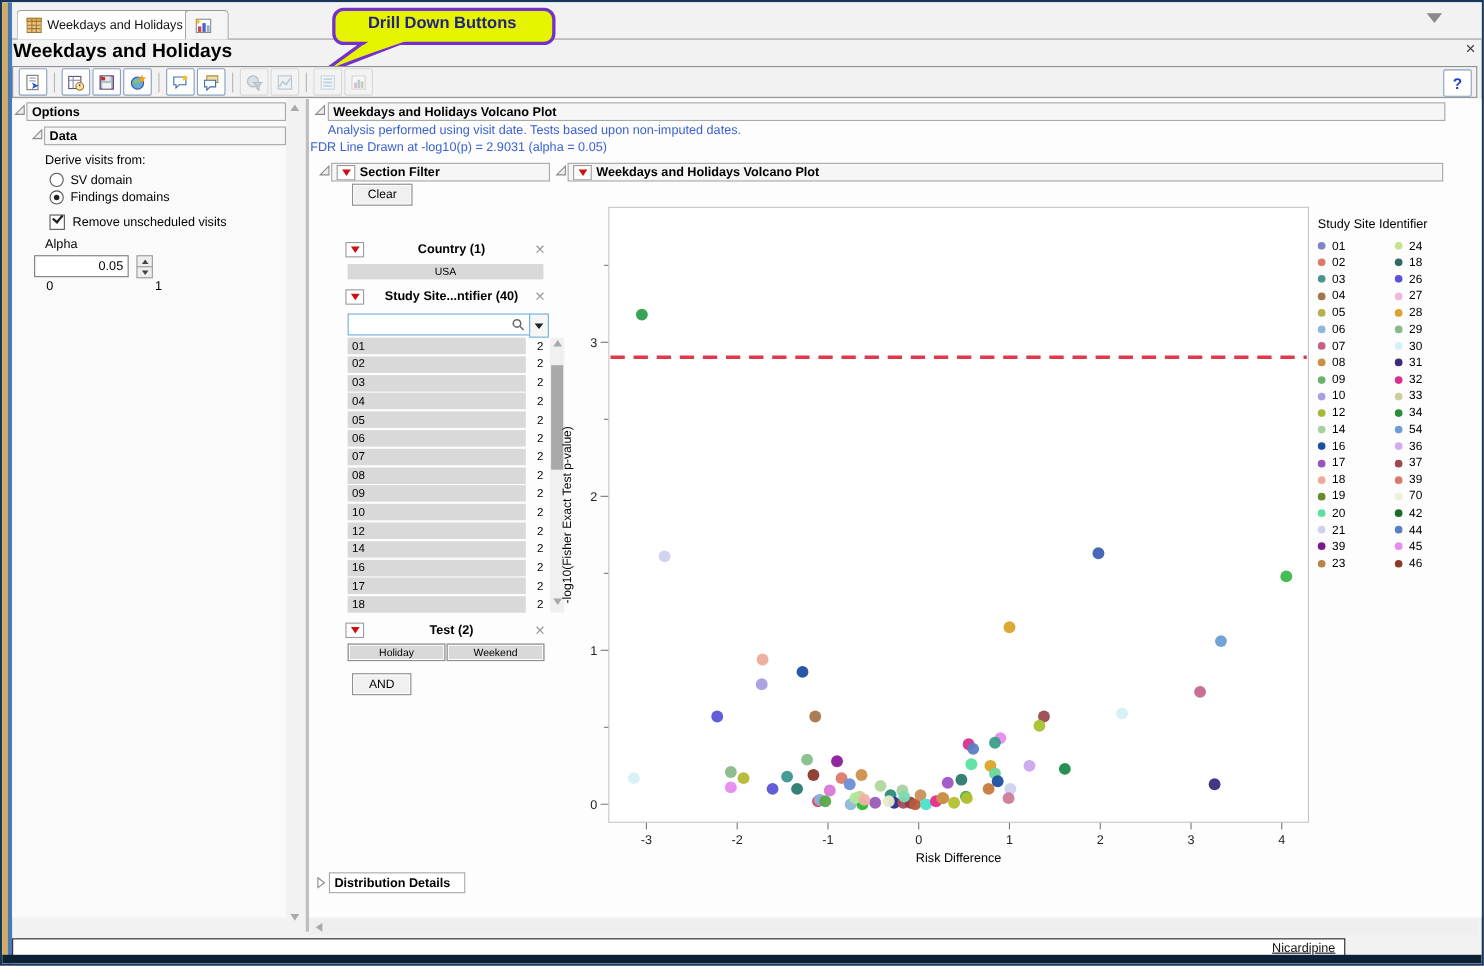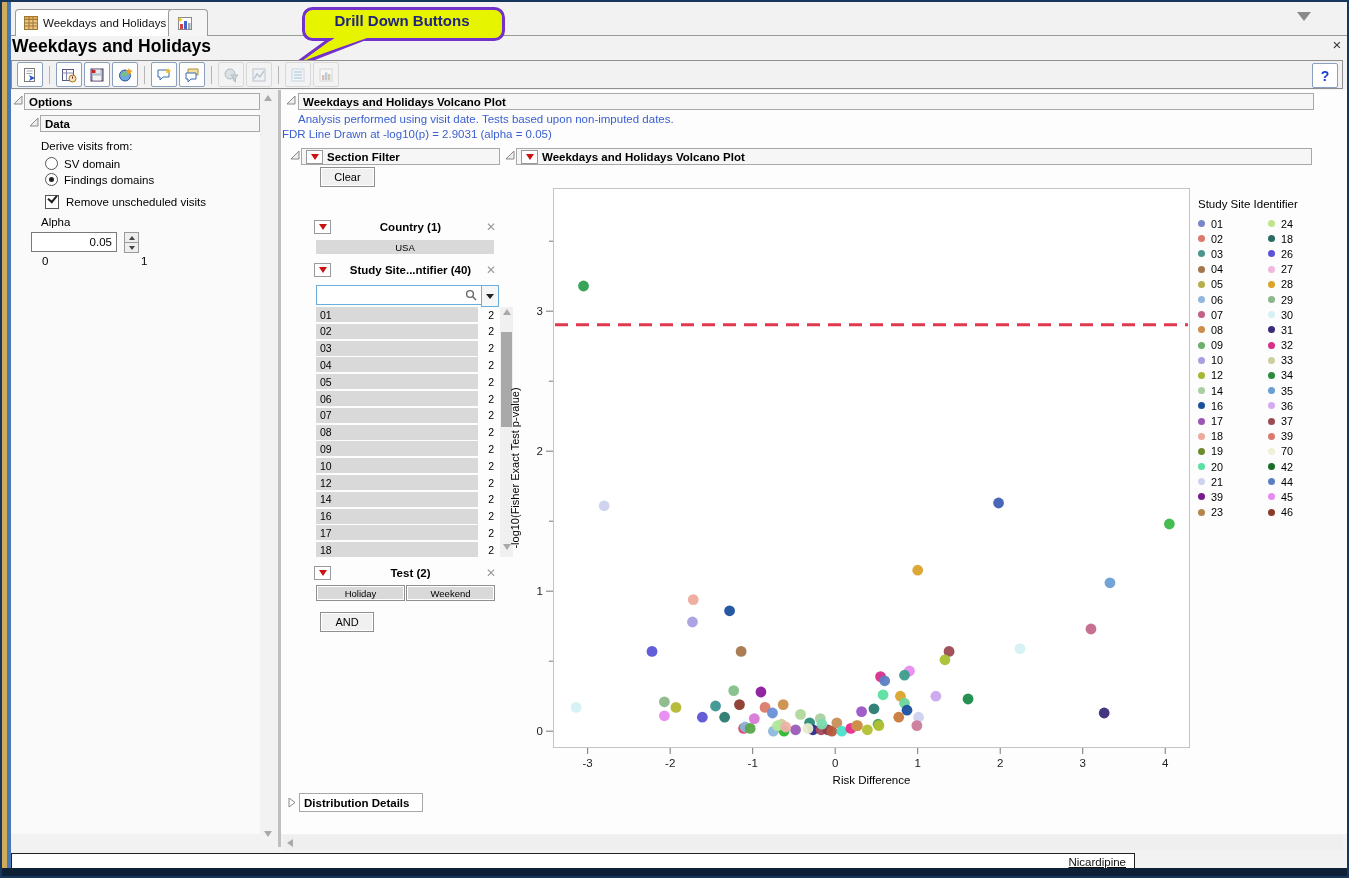--- a/index.html
+++ b/index.html
@@ -84,21 +84,21 @@
   #legend{left:1196px;top:196px;width:130px;}
   #legend-title{font-size:11.5px;color:#000;margin-bottom:6px;}
   #legend-grid{display:grid;grid-template-rows:repeat(20,15.2px);grid-auto-flow:column;grid-column-gap:10px;}
   .litem{display:flex;align-items:center;gap:6px;font-size:10.8px;color:#000;}
   .ldot{width:7px;height:7px;border-radius:50%;flex:none;}
   
   #dist-box{left:297px;top:791px;width:118px;height:17px;background:#fff;border:1px solid #a8a8a8;
       font-size:11.5px;font-weight:bold;display:flex;align-items:center;padding-left:4px;}
   
   #right-hscroll{left:281px;top:833px;width:1060px;height:15px;background:#efefef;}
-  #status-bar{left:9px;top:851px;width:1124px;height:18px;background:#fff;border:1px solid #222;box-sizing:border-box;}
+  #status-bar{left:9px;top:851px;width:1212px;height:18px;background:#fff;border:1px solid #222;box-sizing:border-box;}
   #study-link{position:absolute;right:8px;top:2px;font-size:11.5px;color:#111;text-decoration:underline;}
 </style>
 </head>
 <body>
 
 <div id="app">
   <div class="abs" id="edge-tan"></div>
   <div class="abs" id="edge-blue"></div>
 
   <div class="abs" id="tabbar">
@@ -631,21 +631,21 @@
         <div class="litem">
           <span class="ldot" style="background: rgb(204, 207, 155);"></span>
           <span>33</span>
         </div>
         <div class="litem">
           <span class="ldot" style="background: rgb(43, 139, 60);"></span>
           <span>34</span>
         </div>
         <div class="litem">
           <span class="ldot" style="background: rgb(107, 159, 212);"></span>
-          <span>35</span>
+          <span>54</span>
         </div>
         <div class="litem">
           <span class="ldot" style="background: rgb(212, 170, 240);"></span>
           <span>36</span>
         </div>
         <div class="litem">
           <span class="ldot" style="background: rgb(155, 74, 82);"></span>
           <span>37</span>
         </div>
         <div class="litem">

